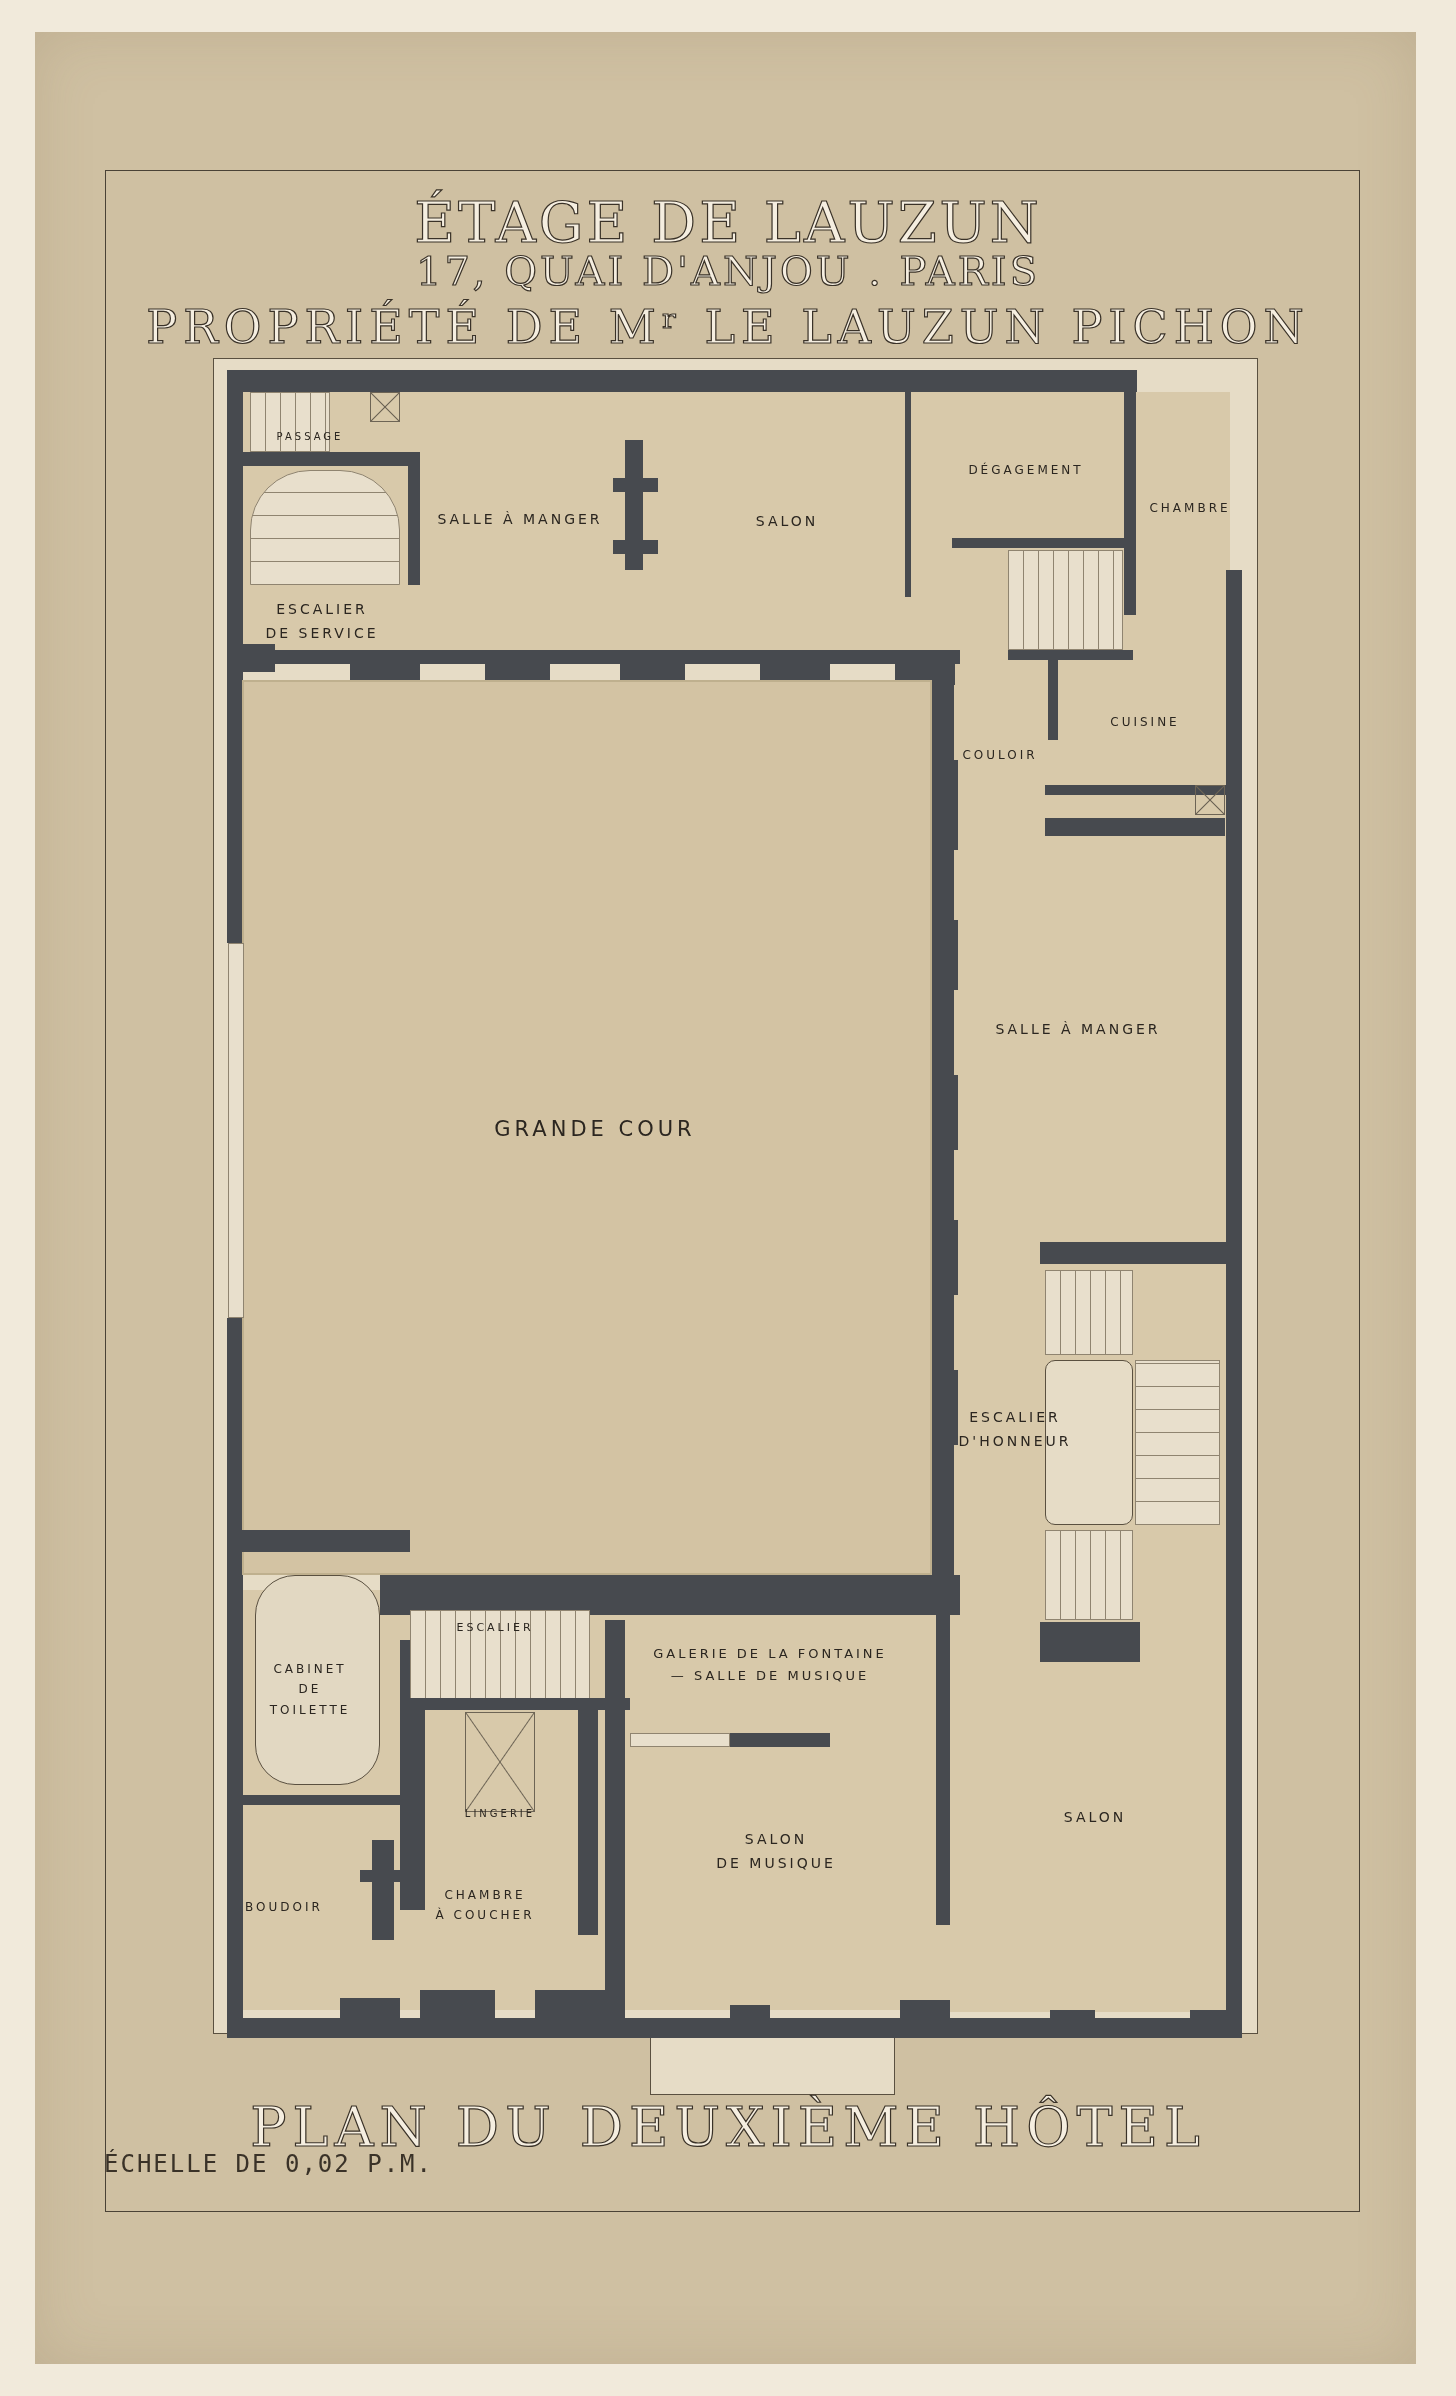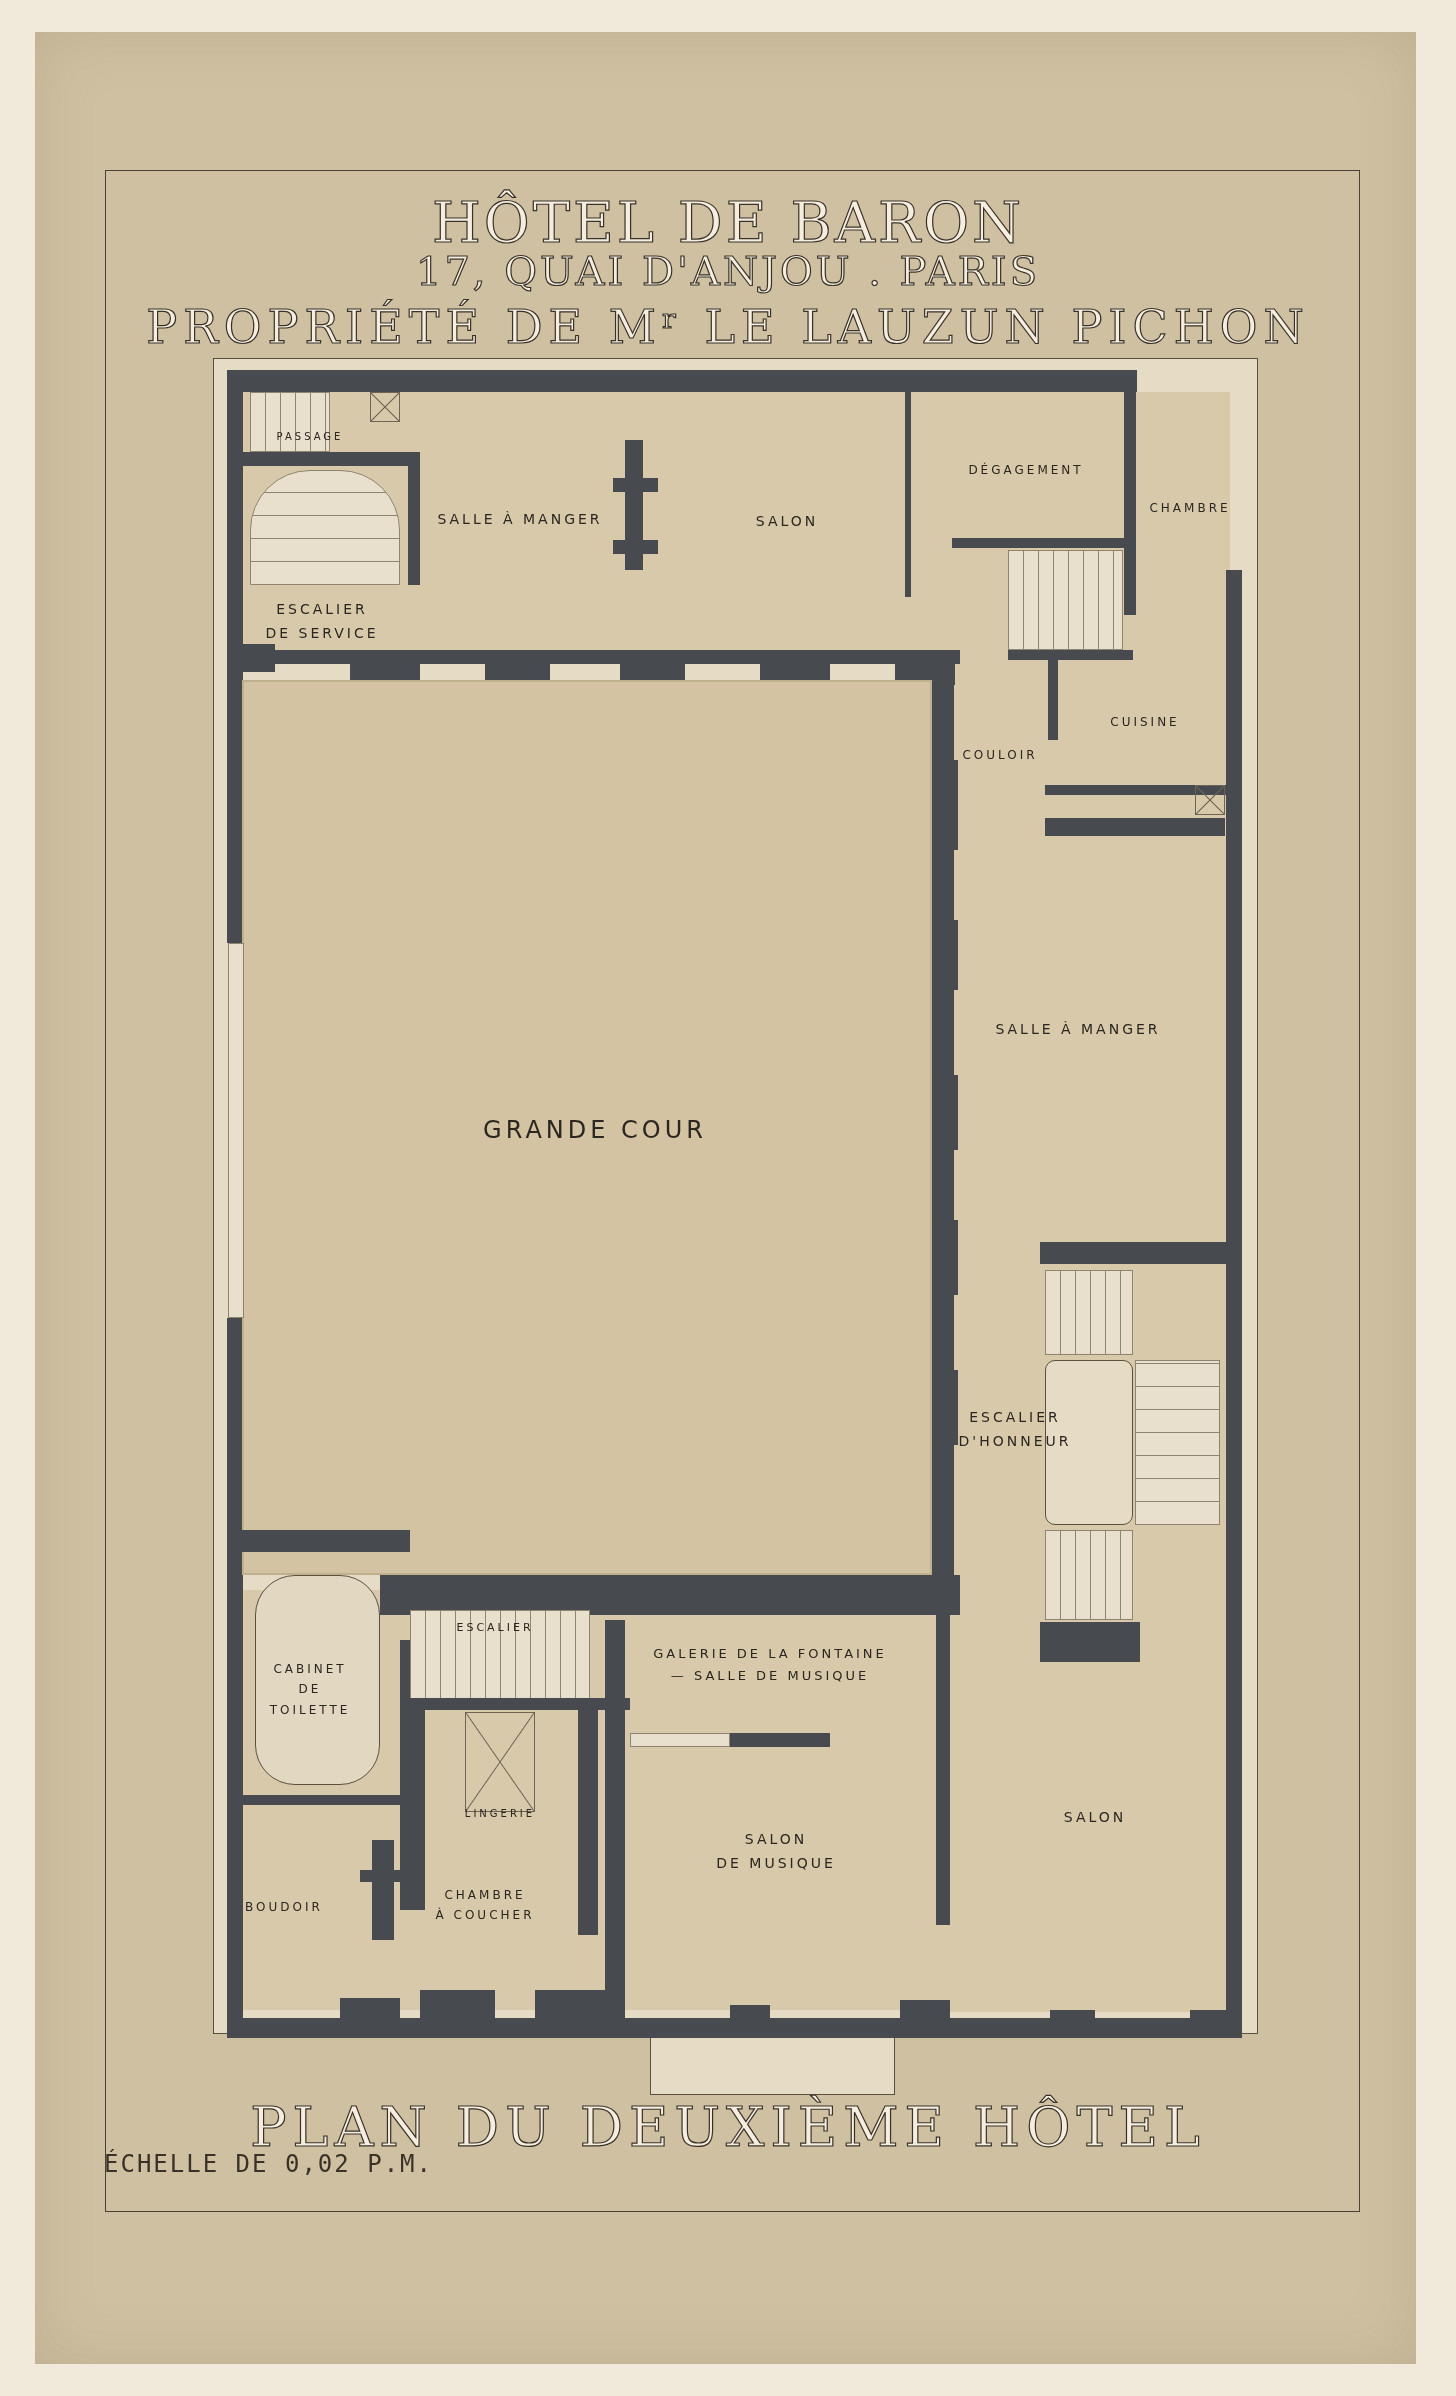--- a/index.html
+++ b/index.html
@@ -14,37 +14,37 @@
   .t3{top:300px;font-size:46px;letter-spacing:6px;}
   .bottom-title{position:absolute;left:0;width:1456px;top:2096px;text-align:center;font-size:54px;color:#f5eee0;
     -webkit-text-stroke:1.2px #3a3228;letter-spacing:6px;}
   .scale{position:absolute;left:104px;top:2150px;font-size:24px;color:#3a3228;letter-spacing:2px;font-family:"DejaVu Sans Mono",monospace;}
   .plan{position:absolute;left:0;top:0;width:1456px;height:2396px;}
   .outline{position:absolute;border:1.5px solid #5a5040;background:#e6dcc6;box-sizing:border-box;}
   .wall{position:absolute;background:#474a4f;}
   .floor{position:absolute;background:#d8c9aa;}
   .court{position:absolute;background:#d3c3a3;border:2px solid #bfb08e;box-sizing:border-box;}
   .label{position:absolute;font-family:"DejaVu Sans",sans-serif;color:#2b2620;font-size:14px;letter-spacing:3px;text-transform:uppercase;white-space:nowrap;transform:translate(-50%,-50%);text-align:center;line-height:1.7;}
-  .label.big{font-size:24px;letter-spacing:4px;}
+  .label.big{font-size:21px;letter-spacing:4px;}
   .stair{position:absolute;box-sizing:border-box;border:1px solid #8f8470;
     background:repeating-linear-gradient(90deg,#e8dfcc 0 14px,#8f8470 14px 15px);}
   .stair.h{background:repeating-linear-gradient(0deg,#e8dfcc 0 22px,#8f8470 22px 23px);}
   .void{position:absolute;box-sizing:border-box;border:1px solid #6d6455;
     background:linear-gradient(to top right,transparent calc(50% - 1px),#6d6455 50%,transparent calc(50% + 1px)),
                linear-gradient(to bottom right,transparent calc(50% - 1px),#6d6455 50%,transparent calc(50% + 1px));}
   .win{position:absolute;background:#e8dfcc;border:1px solid #8f8470;box-sizing:border-box;}
   .pier{position:absolute;background:#474a4f;}
 </style>
 </head>
 <body>
 
 <div class="paper"></div>
 <div class="frame"></div>
 
-<div class="title t1">HÔTEL DE BARON</div>
+<div class="title t1">ÉTAGE DE LAUZUN</div>
 <div class="title t2">17, QUAI D'ANJOU . PARIS</div>
 <div class="title t3">PROPRIÉTÉ DE Mʳ LE LAUZUN PICHON</div>
 
 <div class="plan">
 
   <div class="outline" style="left:213px;top:358px;width:1045px;height:1676px;"></div>
   <div class="outline" style="left:650px;top:2030px;width:245px;height:65px;"></div>
 
   <div class="floor" style="left:240px;top:392px;width:880px;height:268px;"></div>
   <div class="floor" style="left:950px;top:392px;width:280px;height:1620px;"></div>

